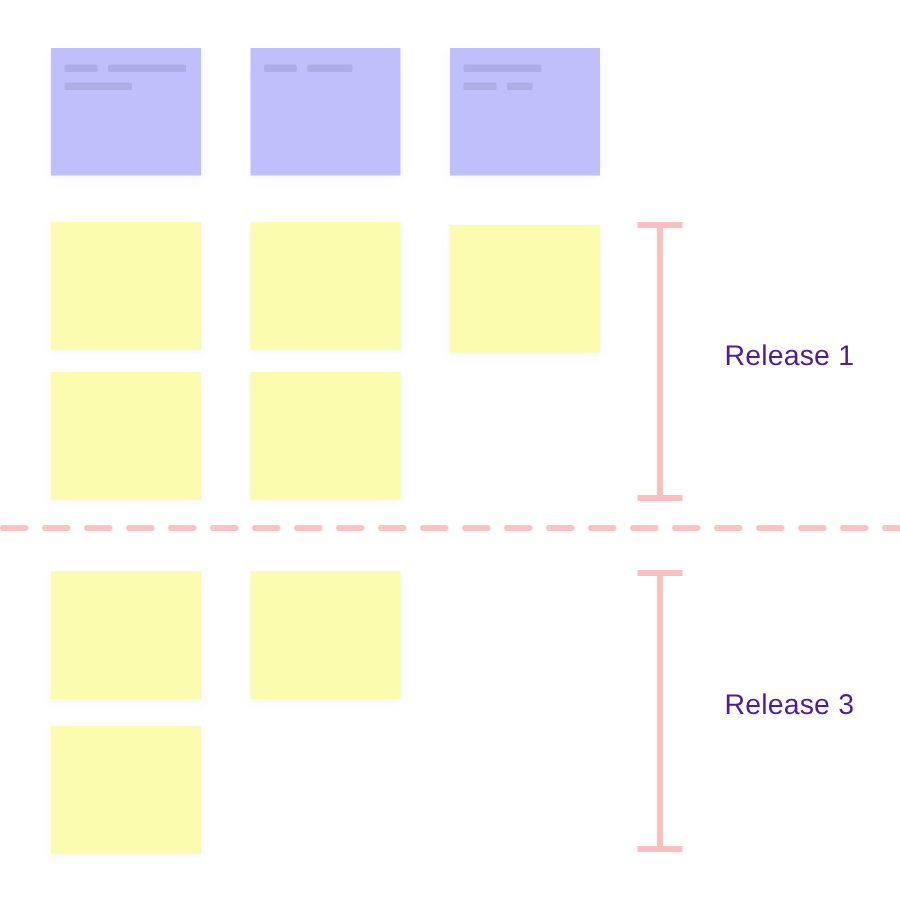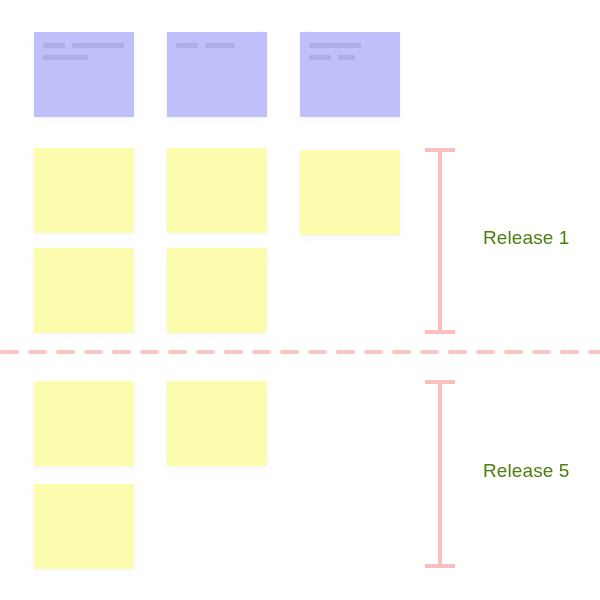--- a/index.html
+++ b/index.html
@@ -101,21 +101,21 @@
     top: 0;
     bottom: 0;
     width: 4px;
     background: #fbbfbf;
   }
 
   .release-label {
     position: absolute;
     font-size: 19px;
     font-weight: 400;
-    color: #4d7c0f;
+    color: #4c1d95;
     letter-spacing: 0.1px;
     white-space: nowrap;
   }
 </style>
 </head>
 <body>
 
 <div id="board">
 
   <div id="epics-layer">
@@ -186,16 +186,16 @@
         <div class="cap top"></div>
         <div class="stem"></div>
         <div class="cap bottom"></div>
       </div>
       <div class="release-label" style="left: 483px; top: 227px;">Release 1</div>
       <div class="bracket" style="left: 425px; top: 380px; height: 188px;">
         <div class="cap top"></div>
         <div class="stem"></div>
         <div class="cap bottom"></div>
       </div>
-      <div class="release-label" style="left: 483px; top: 460px;">Release 5</div>
+      <div class="release-label" style="left: 483px; top: 460px;">Release 3</div>
     </div>
 
 </div>
 
 </body></html>

